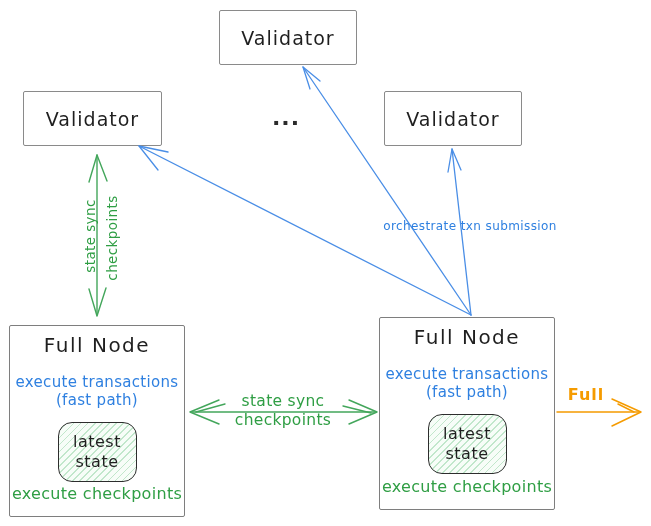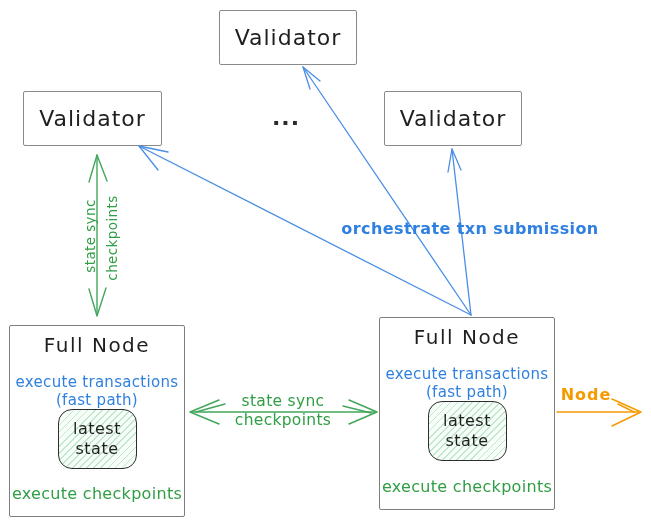--- a/index.html
+++ b/index.html
@@ -22,21 +22,21 @@
     position: absolute;
     background: #ffffff;
     border: 1.6px solid #8a8a8a;
     border-radius: 2px;
     display: flex;
     align-items: center;
     justify-content: center;
     box-sizing: border-box;
   }
   .validator-label {
-    font-size: 22px;
+    font-size: 19px;
     letter-spacing: 1px;
     color: var(--ink, #1f1f1f);
     white-space: nowrap;
   }
   .ellipsis {
     position: absolute;
     left: 268px; top: 100px;
     width: 36px; height: 30px;
     display: flex;
     align-items: flex-end;
@@ -67,20 +67,21 @@
     white-space: nowrap;
   }
   .fn-exec1, .fn-exec2 {
     font-size: 15px;
     letter-spacing: 0.3px;
     color: var(--blue, #2f80e0);
     line-height: 18px;
     white-space: nowrap;
   }
   .state-box {
+    margin-top: 13px;
     width: 79px;
     height: 60px;
     box-sizing: border-box;
     border: 1.7px solid #2d2d2d;
     border-radius: 14px;
     background-color: #f7fdf8;
     background-image: repeating-linear-gradient(
       135deg,
       rgba(70, 180, 100, 0.30) 0px,
       rgba(70, 180, 100, 0.30) 1.2px,
@@ -118,23 +119,22 @@
   }
   .hlabel-stack {
     transform: translateX(-50%);
     text-align: center;
     font-size: 15.5px;
     line-height: 18.5px;
     letter-spacing: 0.3px;
   }
   .orchestrate-label {
     transform: translateX(-50%);
-    font-size: 16px;
+    font-size: 12px;
     letter-spacing: 0.4px;
-    font-weight: bold;
   }
   .rpcs-label {
     transform: translateX(-50%);
     font-size: 16px;
     font-weight: bold;
     letter-spacing: 1px;
   }
   
   #arrows {
     position: absolute;
@@ -223,15 +223,15 @@
   <div class="edge-label lbl-green vertical-label" style="left:90px; top:236px;">state sync</div>
   <div class="edge-label lbl-green vertical-label" style="left:112px; top:238px;">checkpoints</div>
 
   <div class="edge-label lbl-green hlabel-stack" style="left:283px; top:392px;">
     <div>state sync</div>
     <div>checkpoints</div>
   </div>
 
   <div class="edge-label lbl-blue orchestrate-label" style="left:470px; top:219px;">orchestrate txn submission</div>
 
-  <div class="edge-label lbl-orange rpcs-label" style="left:586px; top:385px;">Node</div>
+  <div class="edge-label lbl-orange rpcs-label" style="left:586px; top:385px;">Full</div>
 
 </div>
 
 </body></html>

